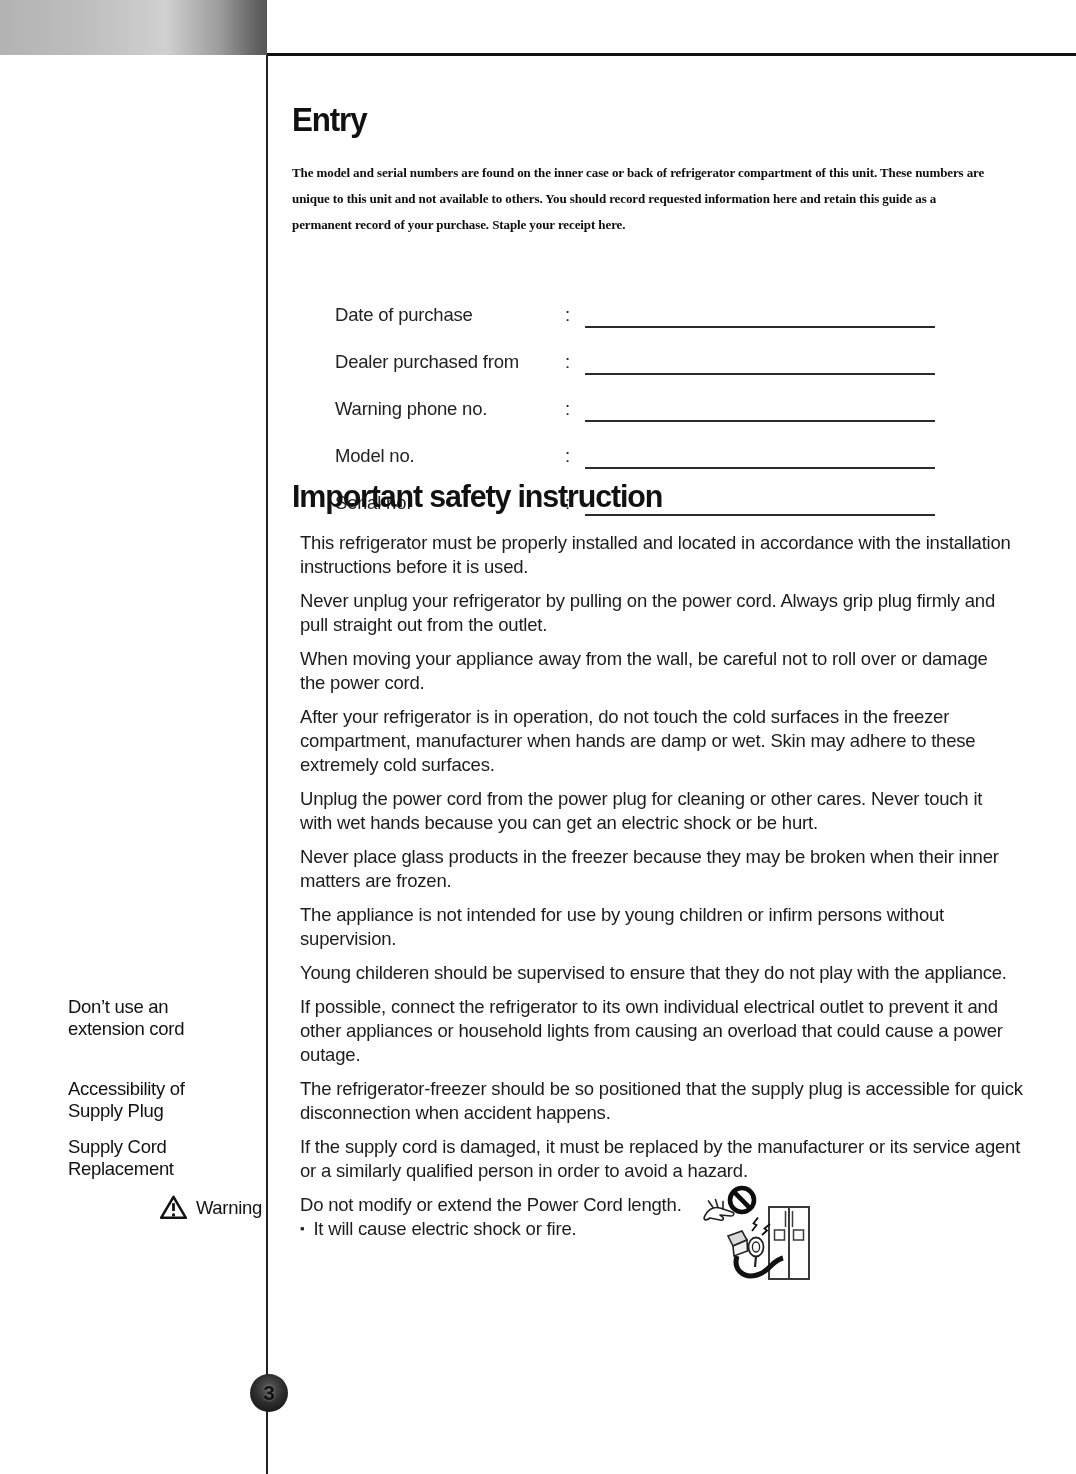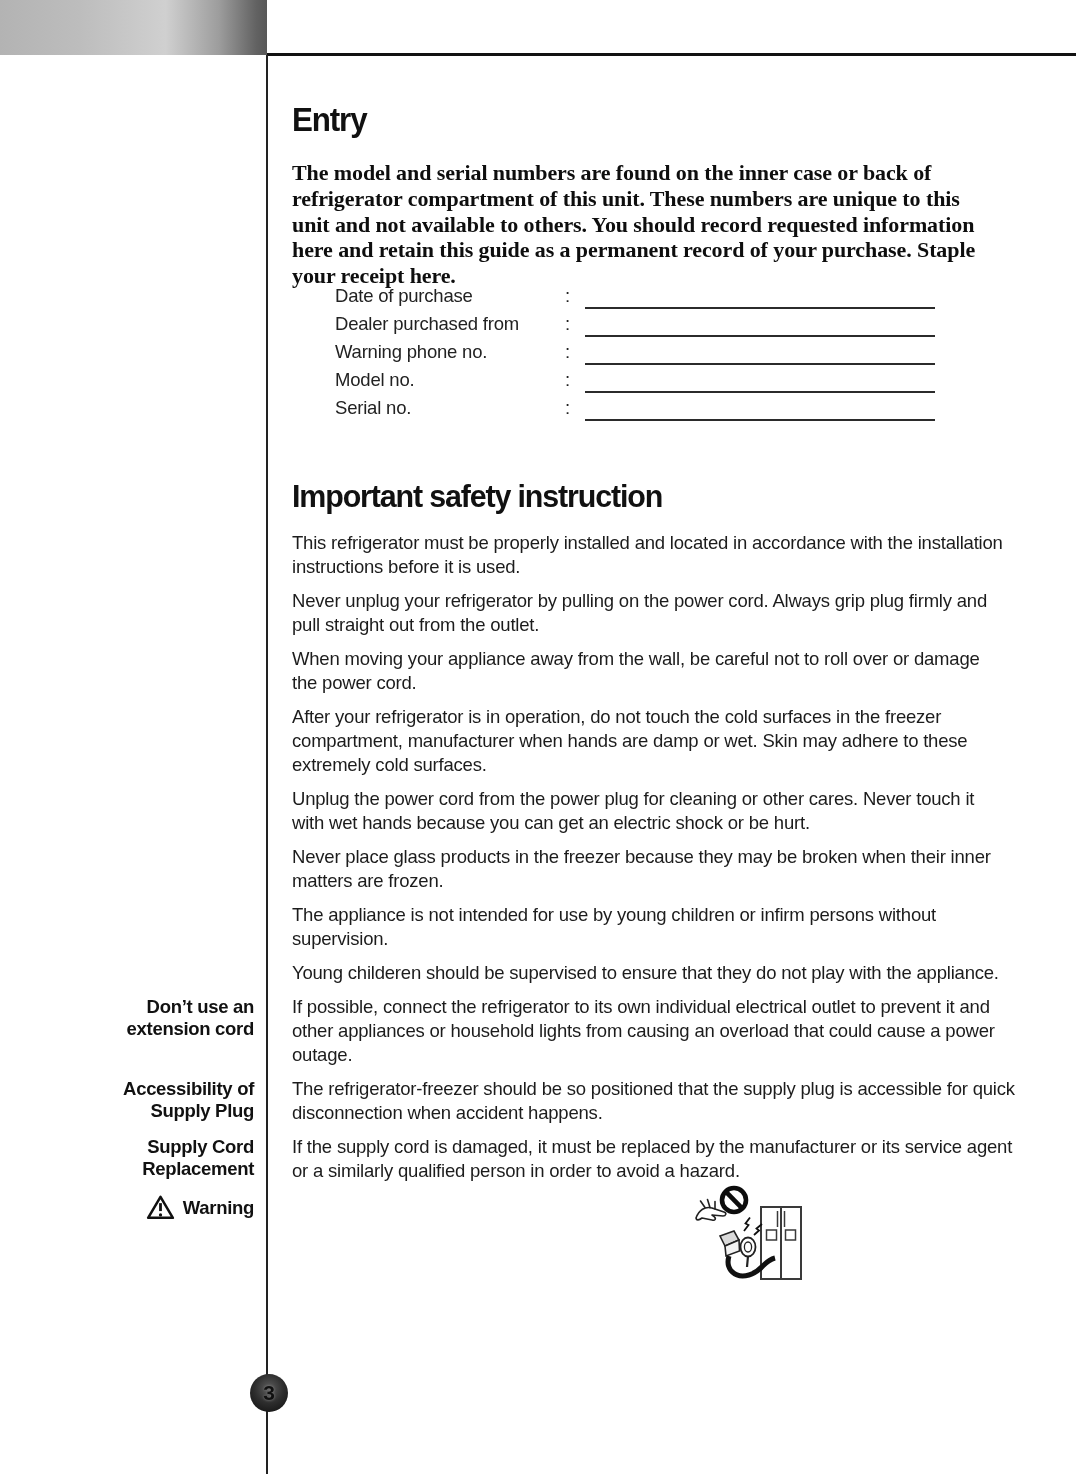--- a/index.html
+++ b/index.html
@@ -19,43 +19,43 @@
   .content{position:absolute;left:292px;top:0;width:745px;}
 
   .h-entry{
     position:absolute;top:101px;left:0;margin:0;
     font-size:33px;font-weight:bold;letter-spacing:-1.2px;color:#111;
     transform:scaleX(.95);transform-origin:left;
   }
   .intro{
     position:absolute;top:160px;left:0;margin:0;width:707px;
     font-family:"Liberation Serif", serif;font-weight:bold;
-    font-size:22px;line-height:25.8px;letter-spacing:-0.1px;color:#0e0e0e;
+    font-size:13px;line-height:25.8px;letter-spacing:-0.1px;color:#0e0e0e;
   }
 
   .form{position:absolute;top:283px;left:43px;width:650px;}
-  .form-row{height:28px;white-space:nowrap;}
+  .form-row{height:28px;white-space:nowrap;margin-top:19px;}
   .f-label{display:inline-block;width:230px;font-size:18.5px;letter-spacing:-0.2px;color:#222;vertical-align:bottom;line-height:26px;}
   .f-colon{display:inline-block;width:20px;font-size:18.5px;color:#222;vertical-align:bottom;line-height:26px;}
   .f-line{display:inline-block;width:350px;height:21px;border-bottom:2px solid #2b2b2b;vertical-align:bottom;}
 
   .h-safety{
     position:absolute;top:478px;left:0;margin:0;
     font-size:32px;font-weight:bold;letter-spacing:-1.2px;color:#111;
     transform:scaleX(.95);transform-origin:left;
   }
 
-  .paras{position:absolute;top:531px;left:0;width:745px;}
+  .paras{position:absolute;top:531px;left:8px;width:745px;}
   .paras p{margin:0 0 10px;font-size:18.5px;line-height:24px;letter-spacing:-0.2px;color:#1c1c1c;width:712px;}
 
   .annot{position:relative;margin:3px 0 10px;}
   .annot p{width:738px;}
   .side-label{
-    position:absolute;left:-232px;top:1px;width:194px;text-align:right;
-    font-size:18.5px;line-height:22px;font-weight:bold;letter-spacing:-0.3px;color:#111;
+    position:absolute;left:-232px;top:1px;width:194px;
+    font-size:18.5px;line-height:22px;font-weight:normal;letter-spacing:-0.3px;color:#111;
   }
   .warn-row{min-height:110px;}
   .warn-label{display:flex;justify-content:flex-end;align-items:center;gap:8px;}
   .warn-content p{margin:0;width:430px;}
   .bullet-item{display:flex;gap:9px;width:430px;font-size:18.5px;line-height:24px;letter-spacing:-0.2px;color:#1c1c1c;}
   .bullet-glyph{font-size:13px;line-height:24px;}
   .illus{position:absolute;left:399px;top:-8px;}
 
   .page-bubble{
     position:absolute;left:250px;top:1374px;width:38px;height:38px;border-radius:50%;
@@ -137,20 +137,27 @@
         <div class="side-label warn-label">
           <span style="display:inline-flex">
             <svg width="29" height="27" viewBox="0 0 30 27">
               <path d="M15 2.5 L27.8 24.2 L2.2 24.2 Z" fill="none" stroke="#111" stroke-width="2.6" stroke-linejoin="round"></path>
               <line x1="15" y1="9" x2="15" y2="17.2" stroke="#111" stroke-width="2.9"></line>
               <circle cx="15" cy="21.2" r="1.7" fill="#111"></circle>
             </svg>
           </span>
           <span>Warning</span>
         </div>
+        <div class="warn-content">
+          <p>Do not modify or extend the Power Cord length.</p>
+          <div class="bullet-item">
+            <span class="bullet-glyph">▪</span>
+            <span>It will cause electric shock or fire.</span>
+          </div>
+        </div>
         <span class="illus">
           <svg width="122" height="106" viewBox="0 0 122 106">
 
             <g stroke="#3a3a3a" fill="#ffffff" stroke-width="2">
               <rect x="70" y="22" width="40" height="72"></rect>
               <line x1="90" y1="22" x2="90" y2="94"></line>
               <rect x="75.5" y="45" width="10" height="10" stroke-width="1.5"></rect>
               <rect x="94.5" y="45" width="10" height="10" stroke-width="1.5"></rect>
               <line x1="86.5" y1="26" x2="86.5" y2="42" stroke-width="1.5"></line>
               <line x1="93.5" y1="26" x2="93.5" y2="42" stroke-width="1.5"></line>

